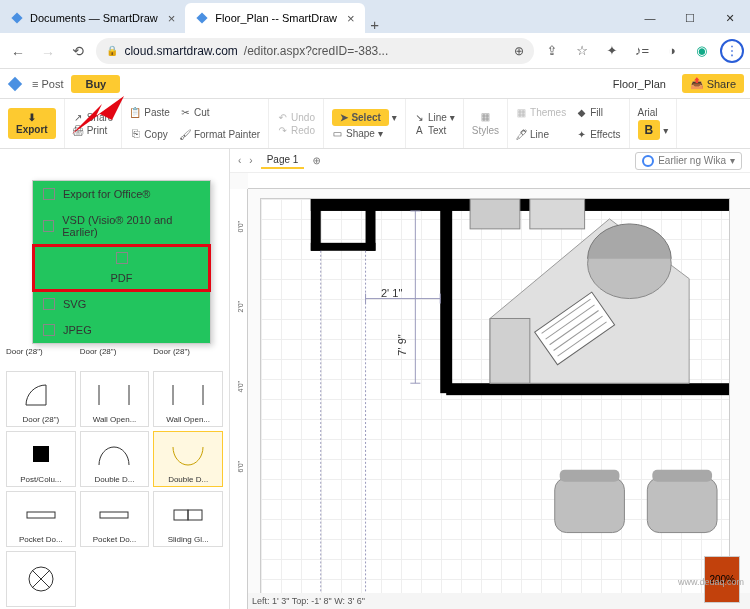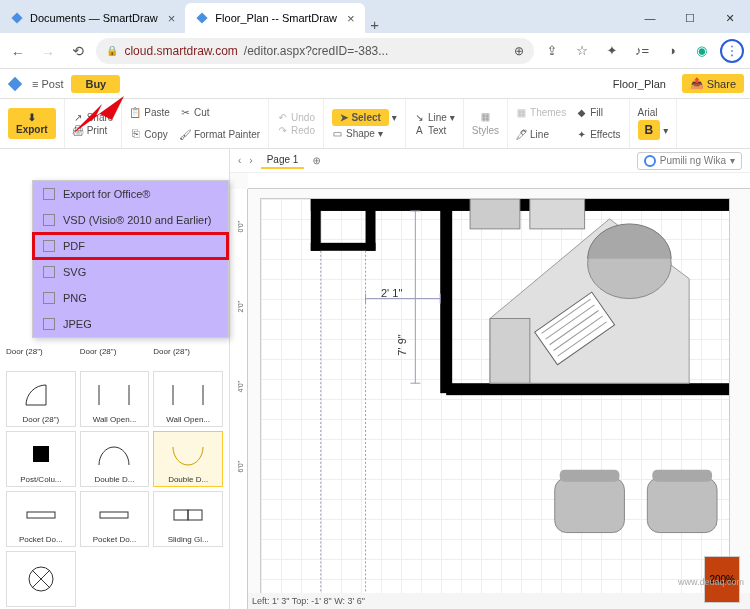--- a/index.html
+++ b/index.html
@@ -13,21 +13,21 @@
 .tab-icon svg { width: 14px; height: 14px; }
 .tab-close { font-size: 13px; color: #555; margin-left: 4px; cursor: pointer; }
 .newtab { width: 20px; text-align: center; color: #555; font-size: 15px; }
 .wincontrols { margin-left: auto; display: flex; }
 .wincontrols div { width: 40px; height: 30px; display: flex; align-items: center; justify-content: center; font-size: 11px; color: #333; }
 
 .addrbar { height: 36px; background: #fff; display: flex; align-items: center; padding: 0 6px; gap: 6px; border-bottom: 1px solid #e0e0e0; }
 .navbtn { width: 24px; height: 24px; display: flex; align-items: center; justify-content: center; color: #555; font-size: 14px; }
 .url { flex: 1; background: #f0f0f0; border-radius: 14px; height: 26px; display: flex; align-items: center; padding: 0 10px; gap: 6px; font-size: 12px; color: #555; }
 .url .lock { font-size: 10px; }
-.url .domain { color: #7f1d1d; }
+.url .domain { color: #0f172a; }
 .chromebtn { width: 24px; height: 24px; display: flex; align-items: center; justify-content: center; color: #555; font-size: 13px; }
 .dots { width: 24px; height: 24px; border: 2px solid #2a5ed8; border-radius: 50%; display: flex; align-items: center; justify-content: center; font-size: 13px; color: #2a5ed8; }
 
 
 .apptop { height: 30px; display: flex; align-items: center; padding: 0 6px; gap: 8px; border-bottom: 1px solid #e0e0e0; }
 .logo { width: 18px; height: 18px; }
 .menu-btn { font-size: 11px; color: #555; display: flex; align-items: center; gap: 3px; }
 .buy-btn { background: #fdca30; padding: 3px 14px; border-radius: 3px; font-size: 11px; font-weight: bold; color: #333; }
 .docname { margin-left: auto; font-size: 11px; color: #333; padding: 0 8px; }
 .share-btn { background: #fdca30; padding: 3px 8px; border-radius: 3px; font-size: 11px; color: #333; display: flex; align-items: center; gap: 3px; }
@@ -48,24 +48,24 @@
 
 .main { display: flex; height: 460px; }
 .leftpanel { width: 230px; border-right: 1px solid #e0e0e0; position: relative; padding: 6px; }
 .shape-grid { display: grid; grid-template-columns: repeat(3, 1fr); gap: 4px; margin-top: 200px; }
 .shape { border: 1px solid #ddd; height: 56px; display: flex; flex-direction: column; align-items: center; justify-content: flex-end; padding: 2px; font-size: 8px; color: #333; text-align: center; white-space: nowrap; overflow: hidden; }
 .shape.sel { border: 1px solid #fdca30; background: #fff8e0; }
 .shape .prev { flex: 1; display: flex; align-items: center; justify-content: center; width: 100%; }
 .shape .prev svg { max-width: 40px; max-height: 30px; }
 
 
-.exmenu { position: absolute; left: 32px; top: 180px; width: 197px; background: #c4b5fd; border: 1px solid #ccc; box-shadow: 2px 2px 6px rgba(0,0,0,0.2); z-index: 40; }
+.exmenu { position: absolute; left: 32px; top: 180px; width: 179px; background: #22c55e; border: 1px solid #ccc; box-shadow: 2px 2px 6px rgba(0,0,0,0.2); z-index: 40; }
 .exmenu .item { padding: 7px 10px; font-size: 11px; color: #333; display: flex; align-items: center; gap: 8px; cursor: pointer; }
 .exmenu .item .mic { width: 12px; height: 12px; border: 1px solid #888; display: inline-block; position: relative; }
-.exmenu .item.hl { outline: 3px solid #e30613; outline-offset: -2px; }
+.exmenu .item.hl { outline: 3px solid #e30613; outline-offset: -2px; flex-direction: column; }
 
 
 .canvas-area { flex: 1; display: flex; flex-direction: column; }
 .pagebar { height: 24px; display: flex; align-items: center; padding: 0 8px; gap: 8px; font-size: 10px; color: #777; border-bottom: 1px solid #eee; }
 .pagebar .pg { border-bottom: 2px solid #fdca30; padding: 2px 6px; color: #333; }
 .pumili { margin-left: auto; border: 1px solid #ccc; border-radius: 3px; padding: 2px 6px; display: flex; align-items: center; gap: 4px; }
 .canvas { flex: 1; position: relative; background: #fafafa; overflow: hidden; }
 .rulerL { position: absolute; left: 0; top: 16px; bottom: 0; width: 18px; background: #fff; border-right: 1px solid #ccc; }
 .rulerT { position: absolute; left: 18px; right: 0; top: 0; height: 16px; background: #fff; border-bottom: 1px solid #ccc; }
 .rulerL .tick { position: absolute; font-size: 7px; color: #666; transform: rotate(-90deg); transform-origin: left; left: 10px; }
@@ -330,21 +330,21 @@
   <div class="canvas-area">
     <div class="pagebar">
       <span>‹</span>
       <span>›</span>
       <span class="pg">Page 1</span>
       <span>⊕</span>
       <div class="pumili">
         <svg width="12" height="12">
             <circle cx="6" cy="6" r="5" fill="none" stroke="#4285f4" stroke-width="2"></circle>
           </svg>
-        <span>Pumili ng Wika</span> ▾
+        <span>Earlier ng Wika</span> ▾
       </div>
     </div>
     <div class="canvas">
       <div class="rulerT"></div>
       <div class="rulerL">
         <div class="tick" style="top:40px">0'0"</div>
         <div class="tick" style="top:120px">2'0"</div>
         <div class="tick" style="top:200px">4'0"</div>
         <div class="tick" style="top:280px">6'0"</div>
       </div>
@@ -412,19 +412,15 @@
   <div class="item hl">
       <span class="mic"></span>
       <span>PDF</span>
     </div>
   <div class="item">
       <span class="mic"></span>
       <span>SVG</span>
     </div>
   <div class="item">
       <span class="mic"></span>
-      <span>PNG</span>
-    </div>
-  <div class="item">
-      <span class="mic"></span>
       <span>JPEG</span>
     </div>
 </div>
 
 </body></html>

